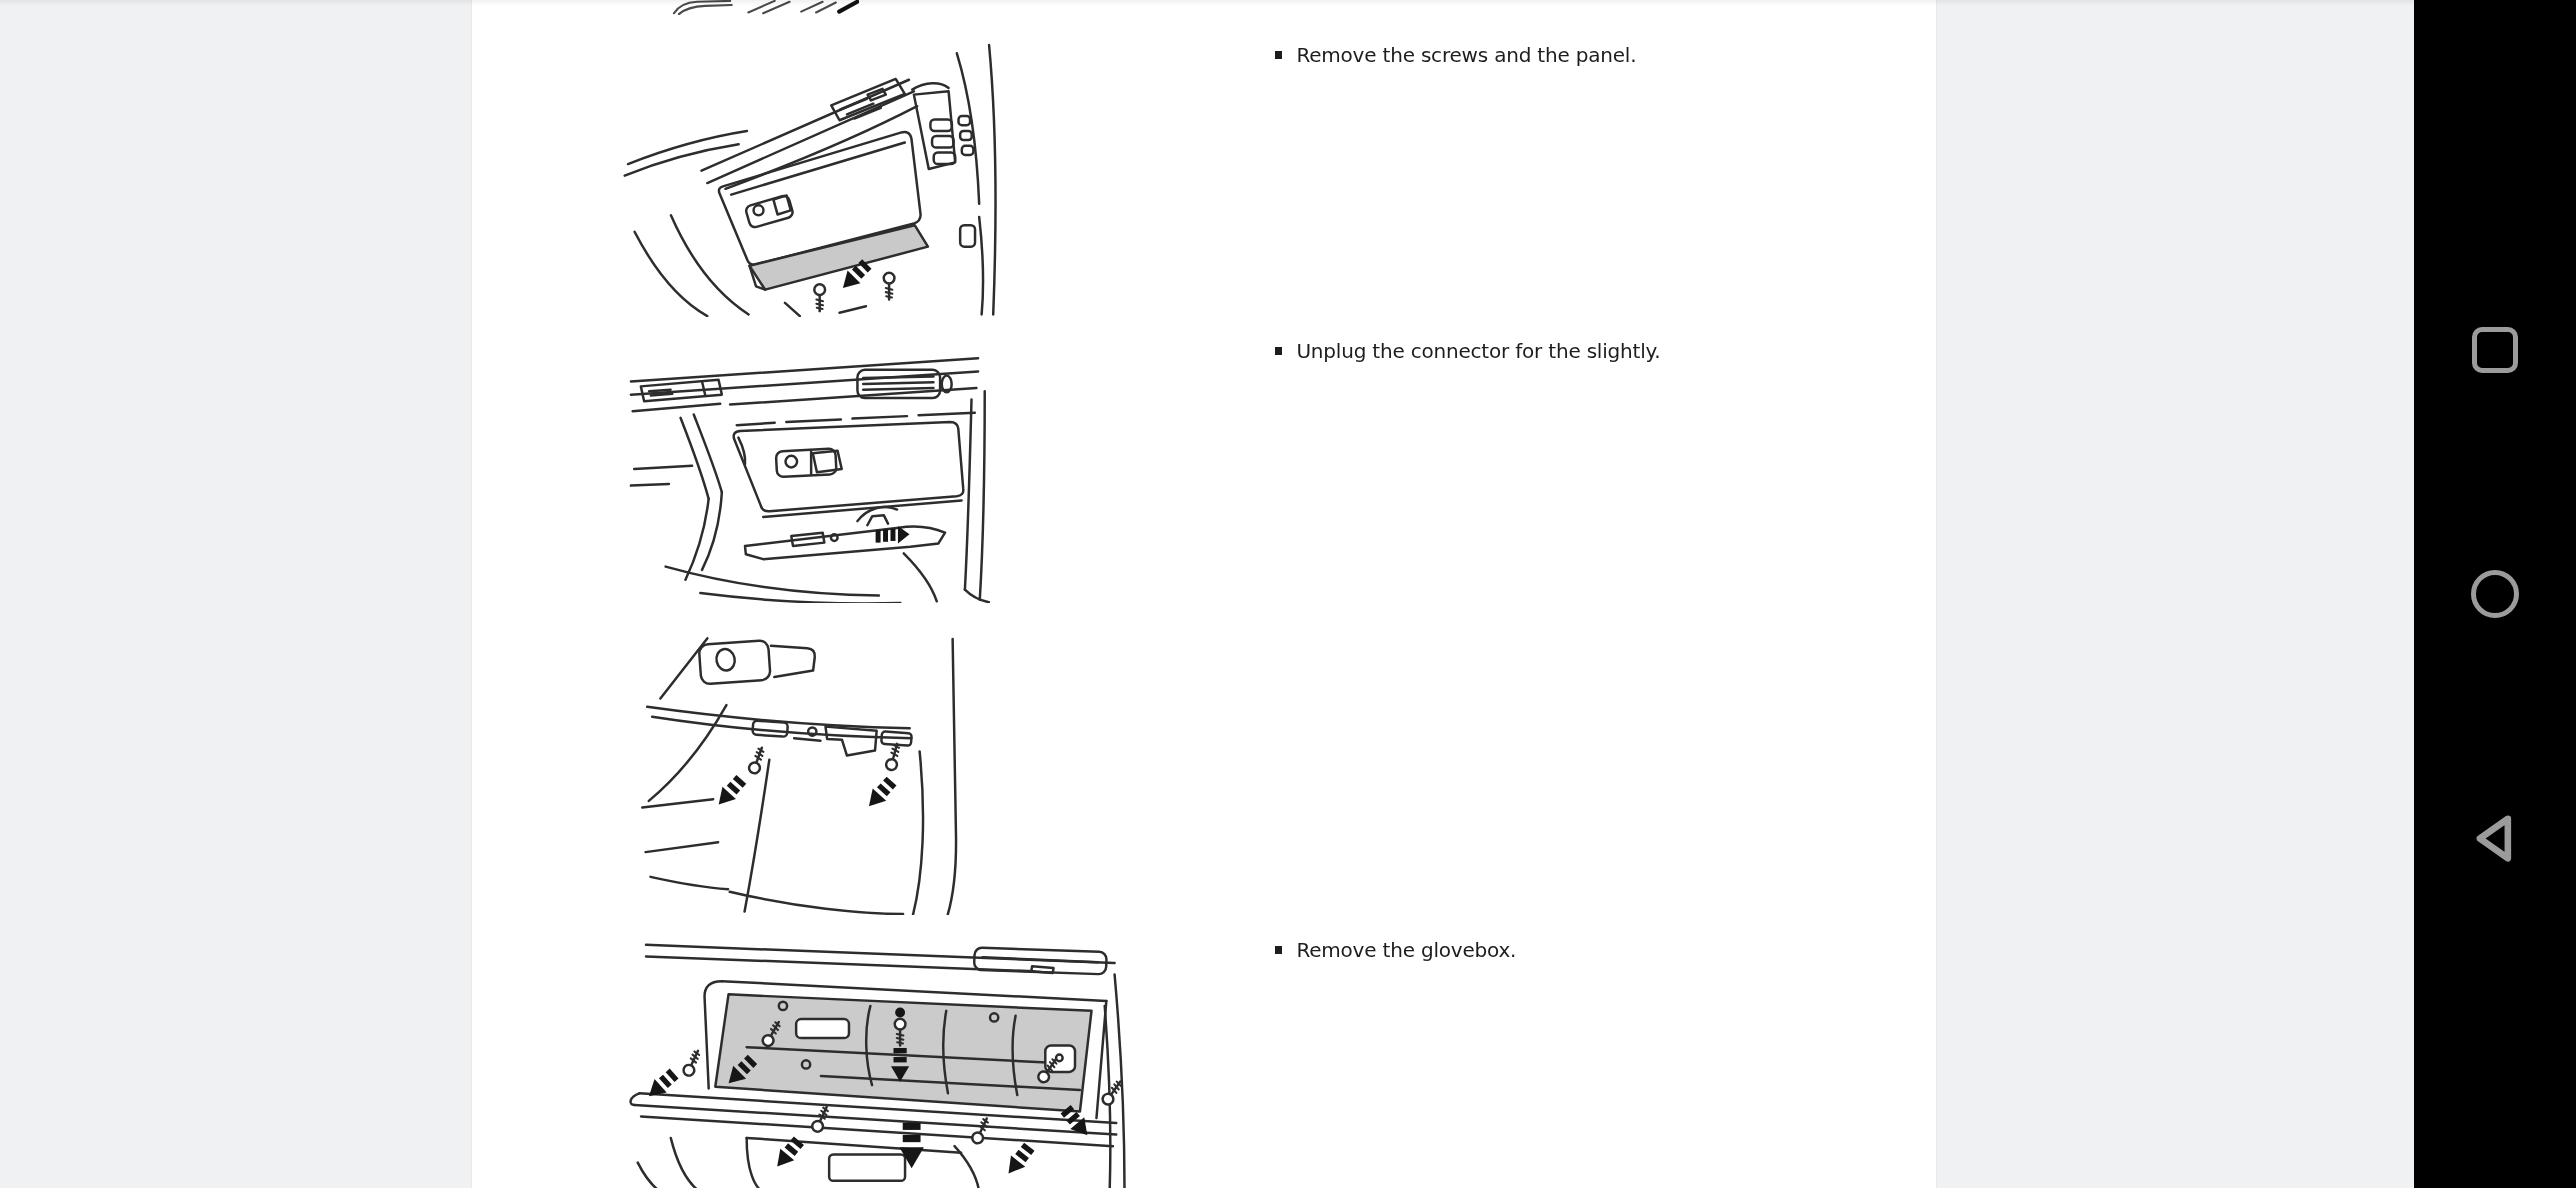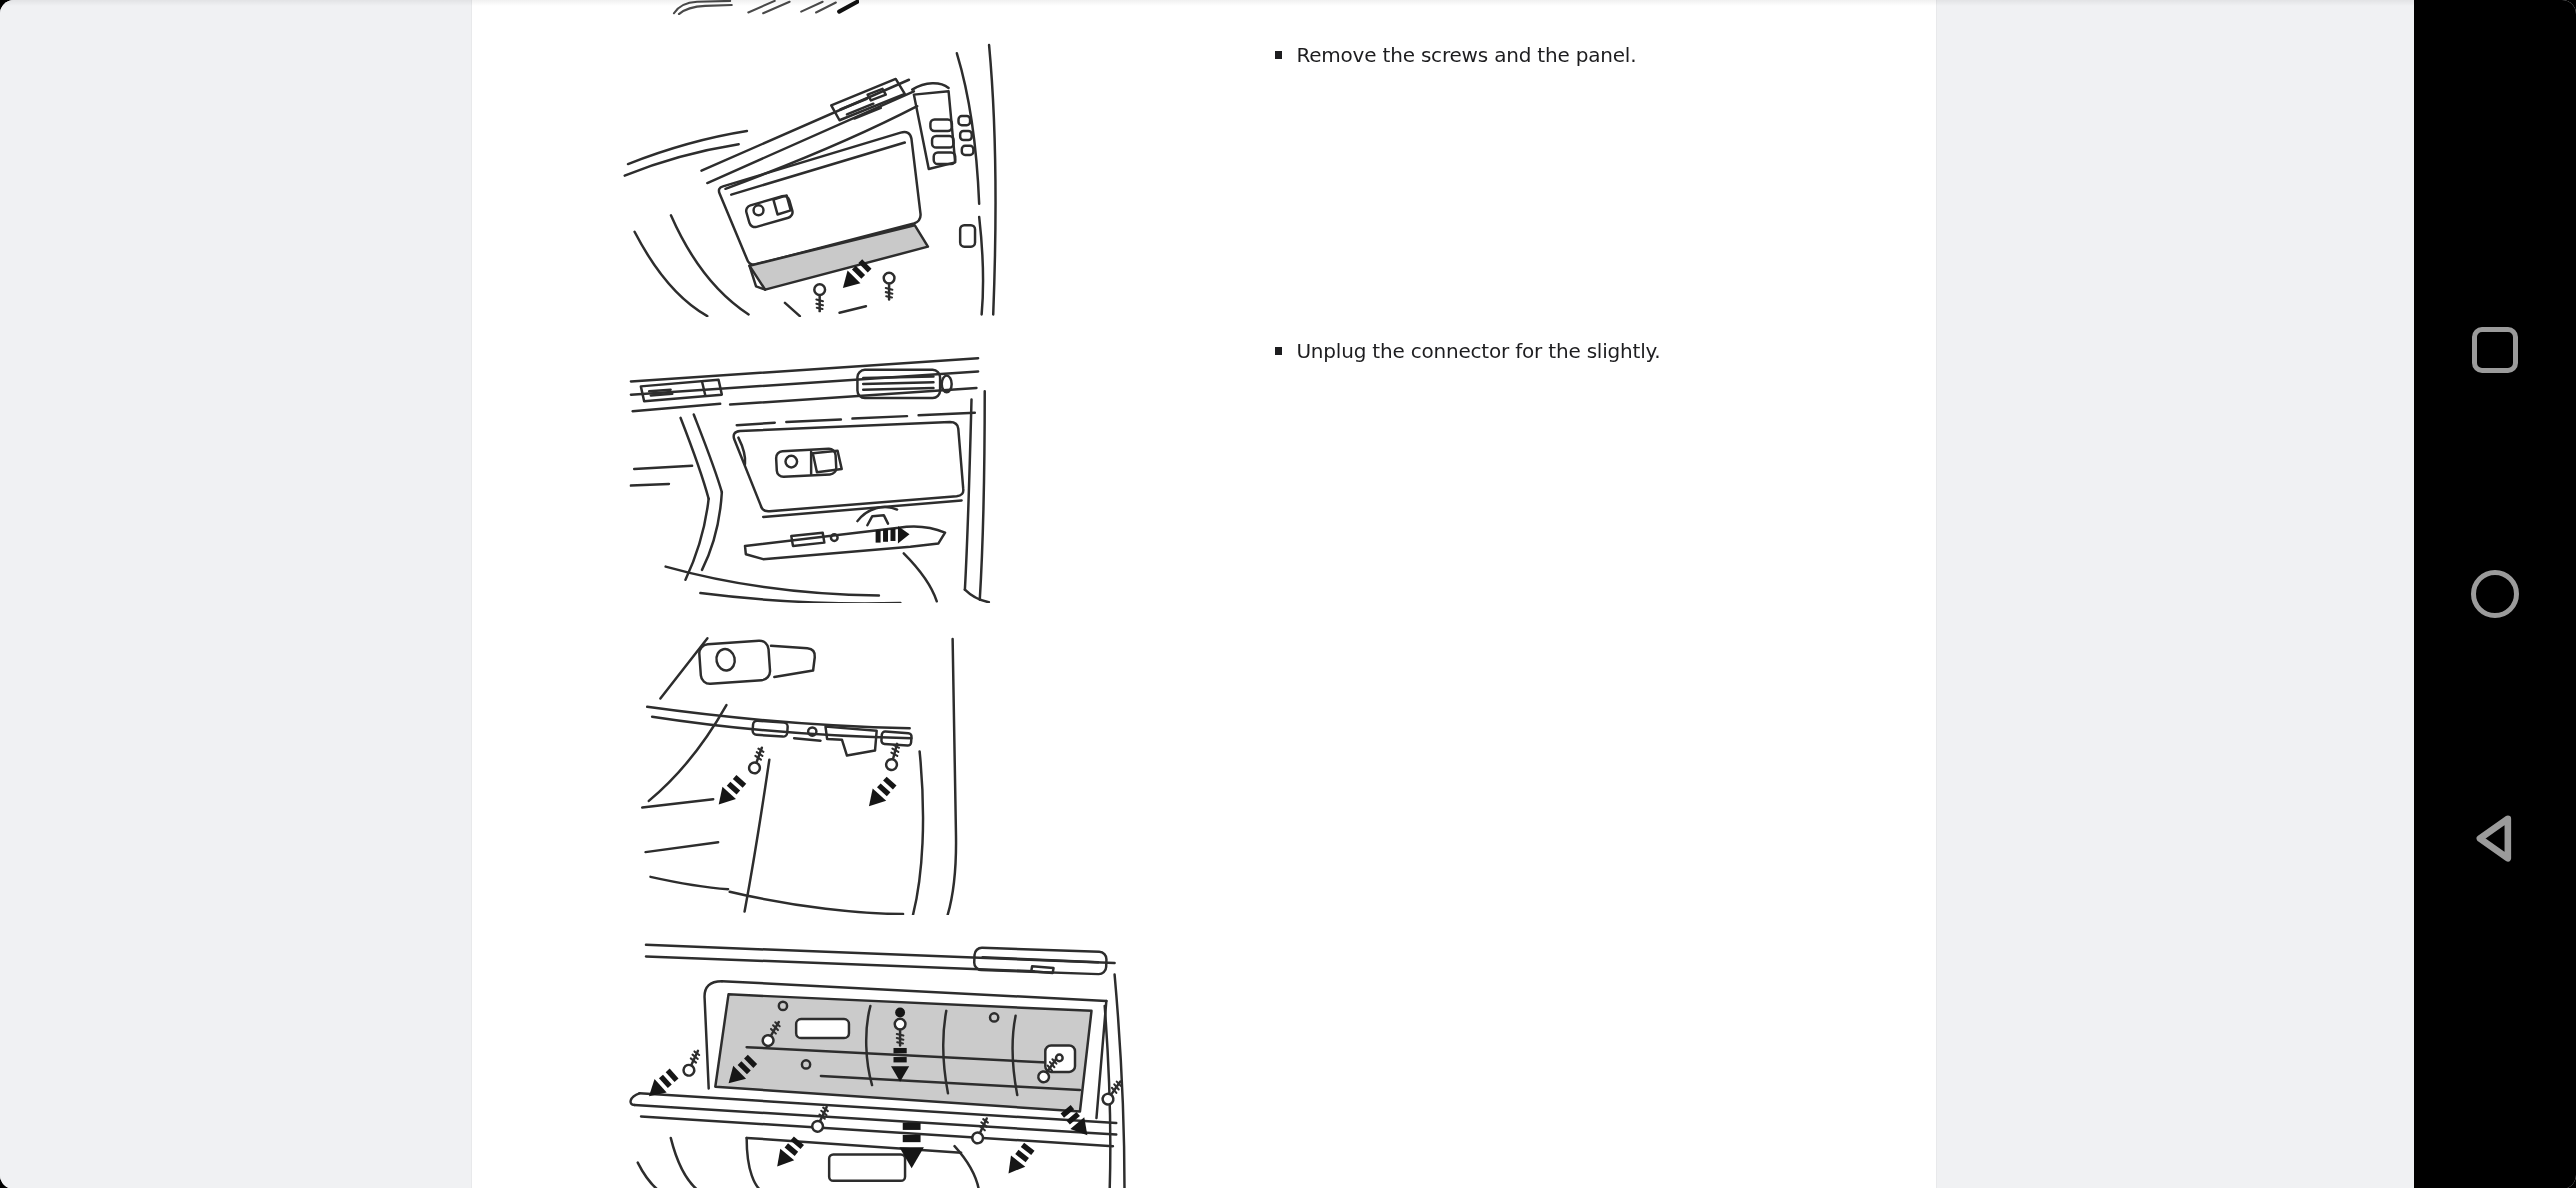--- a/index.html
+++ b/index.html
@@ -1,17 +1,17 @@
 <!DOCTYPE html>
 <html style="font-size:13.2px"><head>
 <meta charset="utf-8">
 <style>
   html,body{margin:0;padding:0;background:#000;}
   .screen{position:relative;width:2576px;height:1189px;background:#f0f1f3;overflow:hidden;
-          font-family:"DejaVu Sans","Liberation Sans",sans-serif;border-radius:14px;}
+          font-family:"DejaVu Sans","Liberation Sans",sans-serif;}
   .doc-area{position:absolute;left:0;top:0;width:2414px;height:1189px;background:#f0f1f3;}
   .page{position:absolute;left:472px;top:0;width:1464px;height:1189px;background:#fff;
         box-shadow:0 0 0 0.8px rgba(0,0,0,0.045);}
   .top-shade{position:absolute;left:0;top:0;width:2414px;height:5.8px;
              background:linear-gradient(rgba(0,0,0,0.06),rgba(0,0,0,0));pointer-events:none;}
   figure{position:absolute;margin:0;padding:0;}
   .section{position:absolute;left:803px;width:578px;color:#1d1d1f;font-size:20px;line-height:24px;
            letter-spacing:-0.2px;}
   .brow{display:flex;}
   .bmark{flex:0 0 7.4px;width:7.4px;height:7.4px;background:#1d1d1f;margin:8.3px 14px 0 0;}
@@ -254,20 +254,24 @@
 
       <div class="section" style="top:339px">
         <div class="brow">
           <span class="bmark"></span>
           <span class="btext">Unplug the connector for the slightly.</span>
         </div>
       </div>
 
 
       <div class="section" style="top:938px">
+        <div class="brow">
+          <span class="bmark"></span>
+          <span class="btext">Remove the glovebox.</span>
+        </div>
       </div>
 
     </div>
     <div class="top-shade"></div>
   </div>
 
   <div class="nav">
     <div class="nav-btn recents">
       <div class="sq-icon"></div>
     </div>

